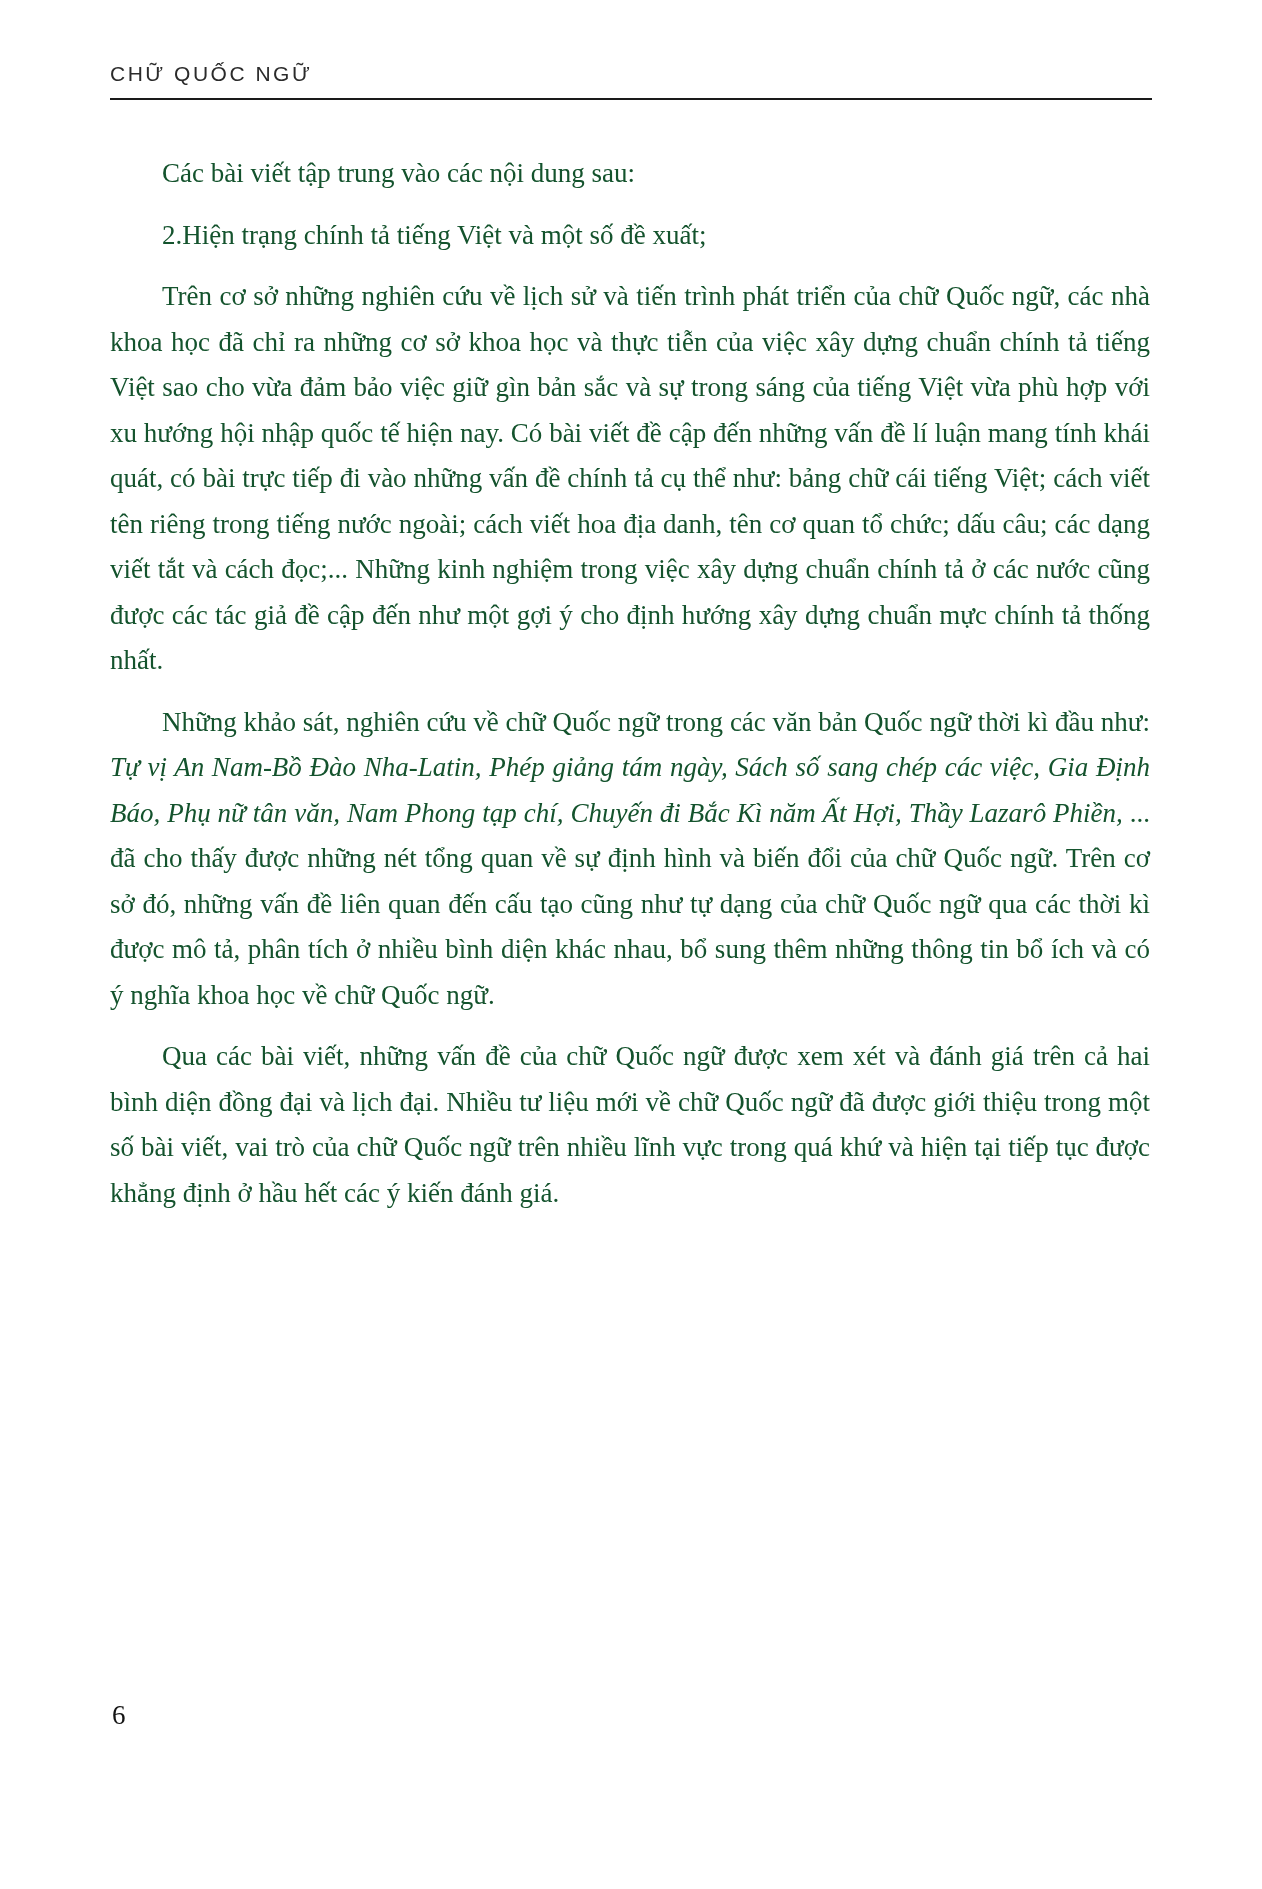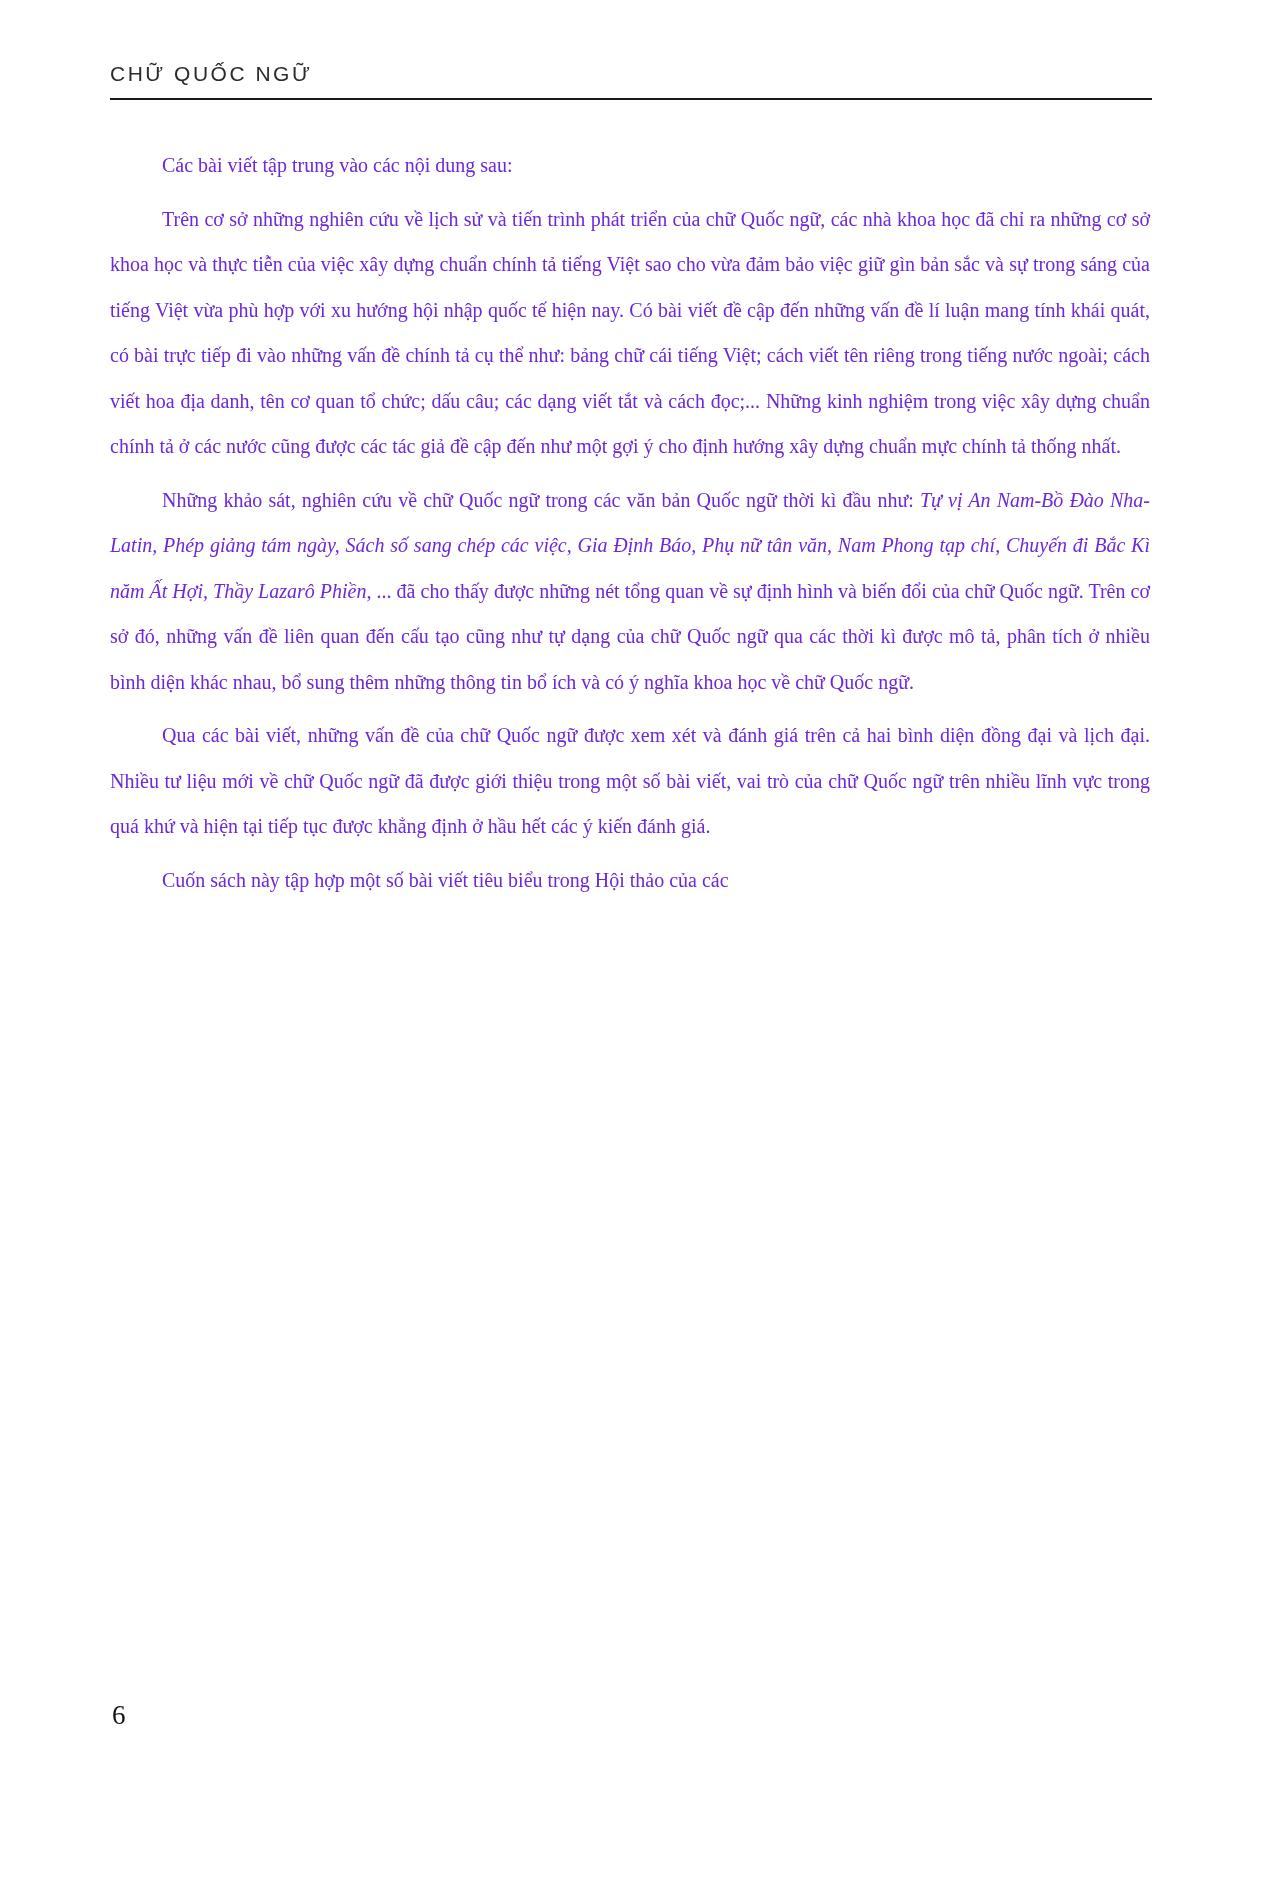--- a/index.html
+++ b/index.html
@@ -39,27 +39,27 @@
     border-bottom: 2px solid #1a1a1a;
     width: 100%;
   }
   .content {
     position: absolute;
     left: 110px;
     top: 135px;
     width: 1040px;
   }
   .para {
-    font-size: 20px;
+    font-size: 27px;
     line-height: 45.5px;
     text-align: justify;
     text-justify: inter-word;
     text-indent: 52px;
-    margin: 8px 0 2px 0;
-    color: #6d28d9;
+    margin: 16px 0 2px 0;
+    color: #14532d;
   }
   .para em {
     font-style: italic;
   }
   .footer {
     position: absolute;
     left: 112px;
     top: 1700px;
     font-size: 27px;
     color: #141414;
@@ -72,24 +72,24 @@
 <div class="page">
 
   <div class="header">
     <div class="header-title">CHỮ QUỐC NGỮ</div>
     <div class="header-rule"></div>
   </div>
 
   <div class="content">
 
     <p class="para">Các bài viết tập trung vào các nội dung sau:</p>
+    <p class="para">2.Hiện trạng chính tả tiếng Việt và một số đề xuất;</p>
     <p class="para">Trên cơ sở những nghiên cứu về lịch sử và tiến trình phát triển của chữ Quốc ngữ, các nhà khoa học đã chỉ ra những cơ sở khoa học và thực tiễn của việc xây dựng chuẩn chính tả tiếng Việt sao cho vừa đảm bảo việc giữ gìn bản sắc và sự trong sáng của tiếng Việt vừa phù hợp với xu hướng hội nhập quốc tế hiện nay. Có bài viết đề cập đến những vấn đề lí luận mang tính khái quát, có bài trực tiếp đi vào những vấn đề chính tả cụ thể như: bảng chữ cái tiếng Việt; cách viết tên riêng trong tiếng nước ngoài; cách viết hoa địa danh, tên cơ quan tổ chức; dấu câu; các dạng viết tắt và cách đọc;... Những kinh nghiệm trong việc xây dựng chuẩn chính tả ở các nước cũng được các tác giả đề cập đến như một gợi ý cho định hướng xây dựng chuẩn mực chính tả thống nhất.</p>
 
     <p class="para"><span>Những khảo sát, nghiên cứu về chữ Quốc ngữ trong các văn bản Quốc ngữ thời kì đầu như: </span><em>Tự vị An Nam-Bồ Đào Nha-Latin, Phép giảng tám ngày, Sách số sang chép các việc, Gia Định Báo, Phụ nữ tân văn, Nam Phong tạp chí, Chuyến đi Bắc Kì năm Ất Hợi, Thầy Lazarô Phiền,</em><span> ... đã cho thấy được những nét tổng quan về sự định hình và biến đổi của chữ Quốc ngữ. Trên cơ sở đó, những vấn đề liên quan đến cấu tạo cũng như tự dạng của chữ Quốc ngữ qua các thời kì được mô tả, phân tích ở nhiều bình diện khác nhau, bổ sung thêm những thông tin bổ ích và có ý nghĩa khoa học về chữ Quốc ngữ.</span></p>
 
     <p class="para">Qua các bài viết, những vấn đề của chữ Quốc ngữ được xem xét và đánh giá trên cả hai bình diện đồng đại và lịch đại. Nhiều tư liệu mới về chữ Quốc ngữ đã được giới thiệu trong một số bài viết, vai trò của chữ Quốc ngữ trên nhiều lĩnh vực trong quá khứ và hiện tại tiếp tục được khẳng định ở hầu hết các ý kiến đánh giá.</p>
-    <p class="para">Cuốn sách này tập hợp một số bài viết tiêu biểu trong Hội thảo của các</p>
 
   </div>
 
   <div class="footer">6</div>
 
 </div>
 
 </body></html>

